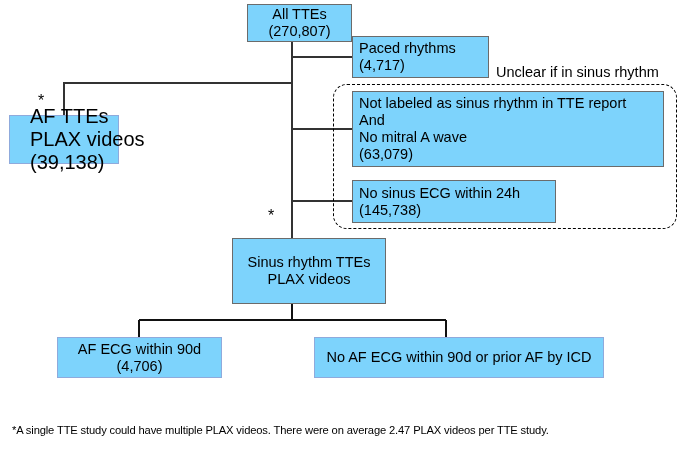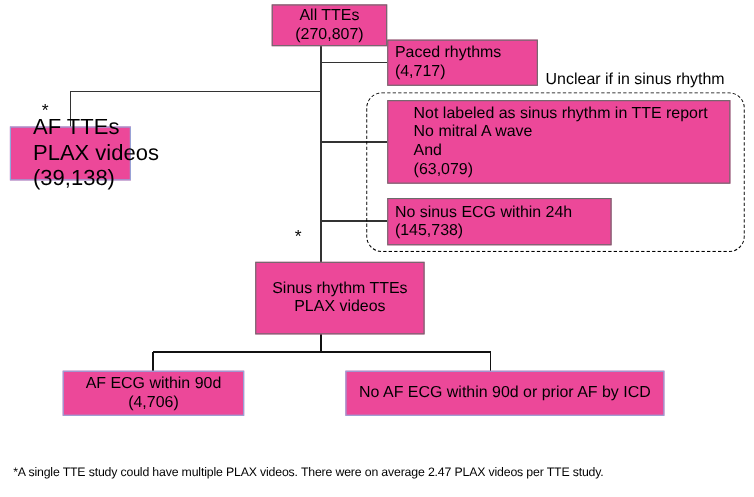--- a/index.html
+++ b/index.html
@@ -19,21 +19,21 @@
   }
   #canvas {
     position: absolute;
     left: 0; top: 0;
     width: 685px;
     height: 452px;
   }
   .box {
     position: absolute;
     box-sizing: border-box;
-    background: #ec4899;
+    background: #7dd3fc;
     display: flex;
     flex-direction: column;
     justify-content: center;
     line-height: 1.16;
     z-index: 5;
   }
   .box .ln { display: block; white-space: nowrap; }
 
   
   .box.k-black {
@@ -49,21 +49,21 @@
   #box-all-ttes {
     left: 247px; top: 4px; width: 105px; height: 38px;
     font-size: 14.5px; padding: 0 4px;
   }
   #box-paced {
     left: 352px; top: 36px; width: 137px; height: 42px;
     font-size: 14.5px; padding: 0 6px;
   }
   #box-notlabeled {
     left: 352px; top: 91px; width: 312px; height: 76px;
-    font-size: 14.5px; padding: 0 23px;
+    font-size: 14.5px; padding: 0 6px;
   }
   #box-noecg {
     left: 352px; top: 180px; width: 204px; height: 43px;
     font-size: 14.5px; padding: 0 6px;
   }
   #box-af-ttes {
     left: 9px; top: 115px; width: 110px; height: 49px;
     font-size: 20px; padding: 0 20px;
   }
   #box-sinus {
@@ -156,22 +156,22 @@
   <span class="ln">(270,807)</span>
 </div>
 
 <div class="box k-black lft" id="box-paced">
   <span class="ln">Paced rhythms</span>
   <span class="ln">(4,717)</span>
 </div>
 
 <div class="box k-black lft" id="box-notlabeled">
   <span class="ln">Not labeled as sinus rhythm in TTE report</span>
+  <span class="ln">And</span>
   <span class="ln">No mitral A wave</span>
-  <span class="ln">And</span>
   <span class="ln">(63,079)</span>
 </div>
 
 <div class="box k-black lft" id="box-noecg">
   <span class="ln">No sinus ECG within 24h</span>
   <span class="ln">(145,738)</span>
 </div>
 
 <div class="box k-blue ctr" id="box-af-ttes">
   <span class="ln">AF TTEs</span>

